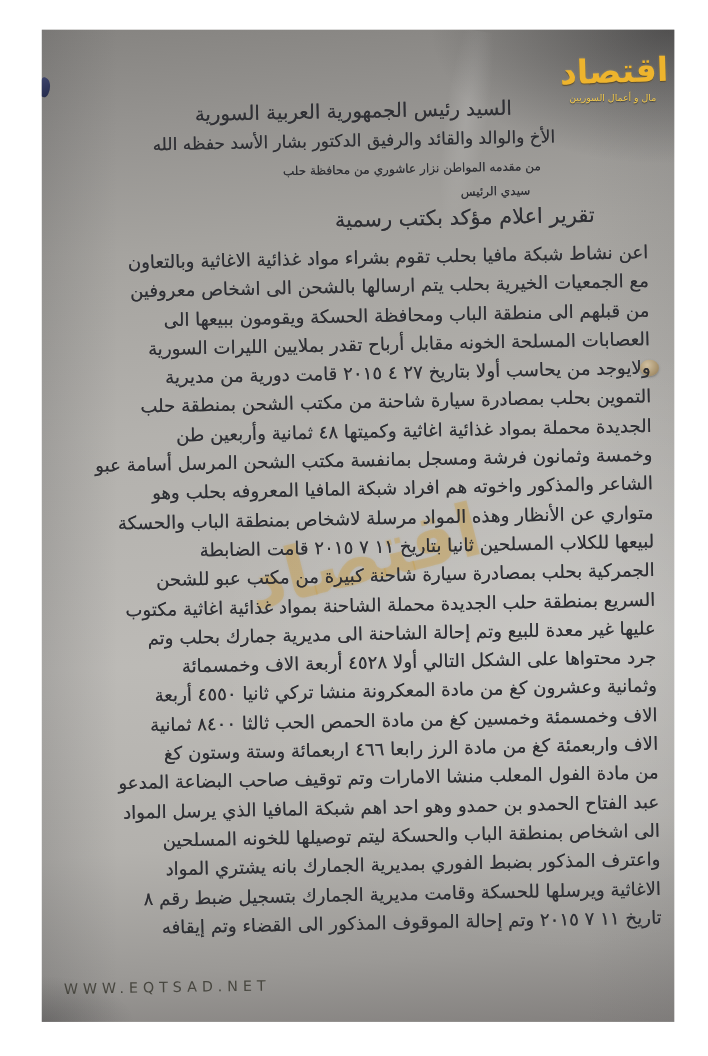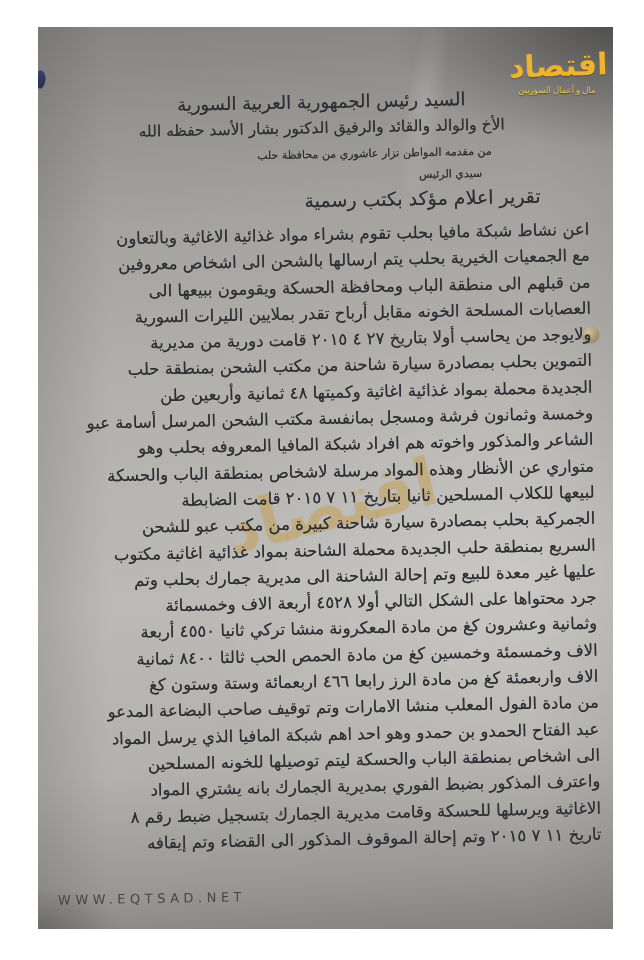--- a/index.html
+++ b/index.html
@@ -30,21 +30,20 @@
   
   .logo { position:absolute; top:22px; right:8px; width:96px; text-align:center; }
   .logo-main {
     font-size:30px; font-weight:bold; color:#eeb42d; line-height:34px;
     text-shadow:0 1px 1px rgba(60,40,0,0.55), 0 0 2px rgba(255,220,120,0.35);
     transform:rotate(-2deg);
   }
   .logo-sub {
     margin-top:2px; font-size:8.5px; color:#f3ca4e; letter-spacing:0.5px;
     text-shadow:0 1px 1px rgba(0,0,0,0.5);
-    font-family:Liberation Serif, serif;
   }
 
   
   .watermark {
     position:absolute; left:188px; top:392px; width:210px; height:175px;
     display:flex; align-items:center; justify-content:center;
     transform:rotate(-14deg);
     font-size:66px; font-weight:bold; white-space:nowrap;
     color:rgba(198,152,56,0.30);
     text-shadow:0 0 2px rgba(198,152,56,0.18);

